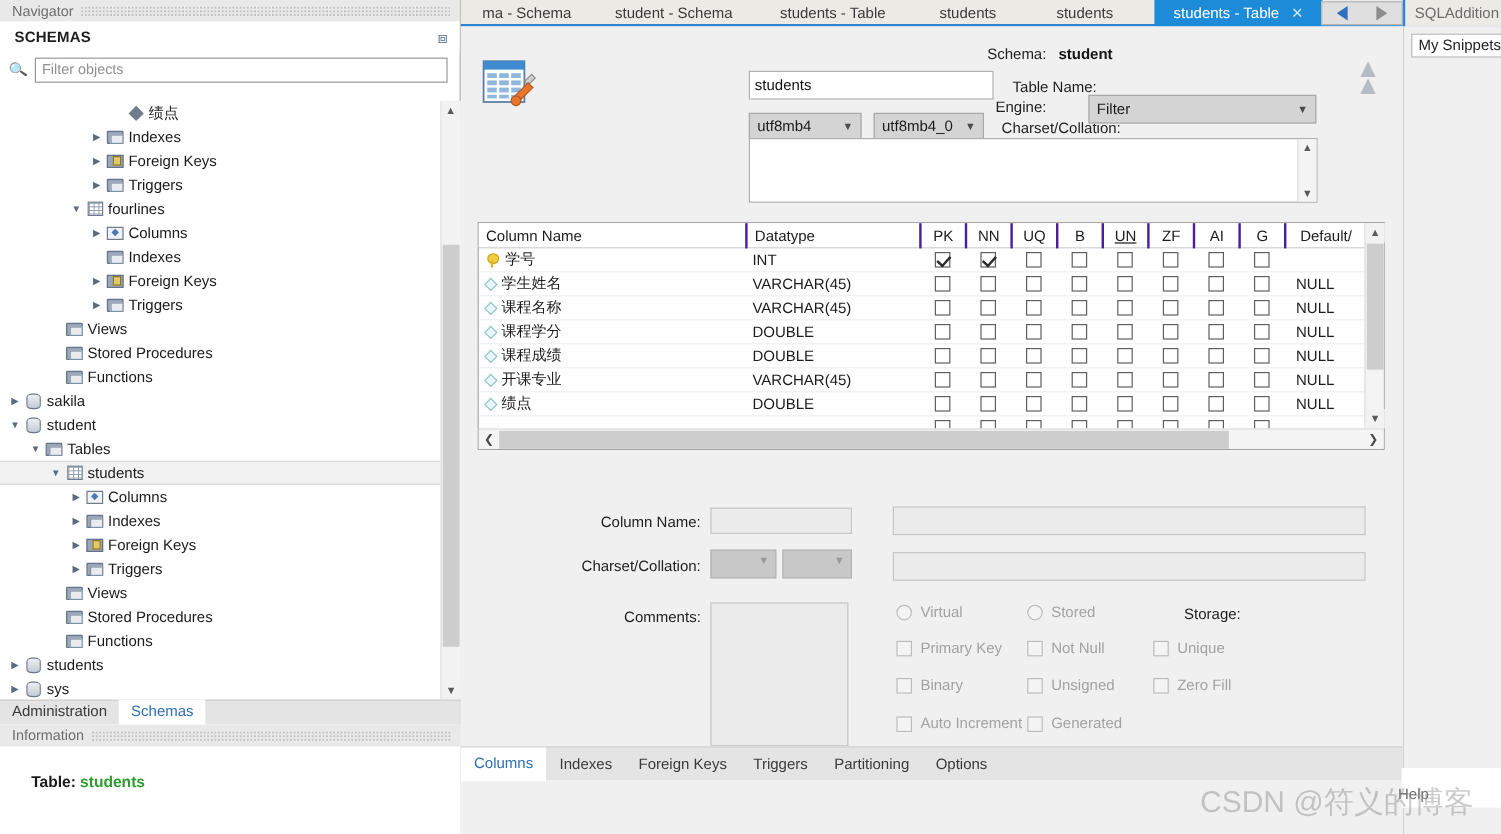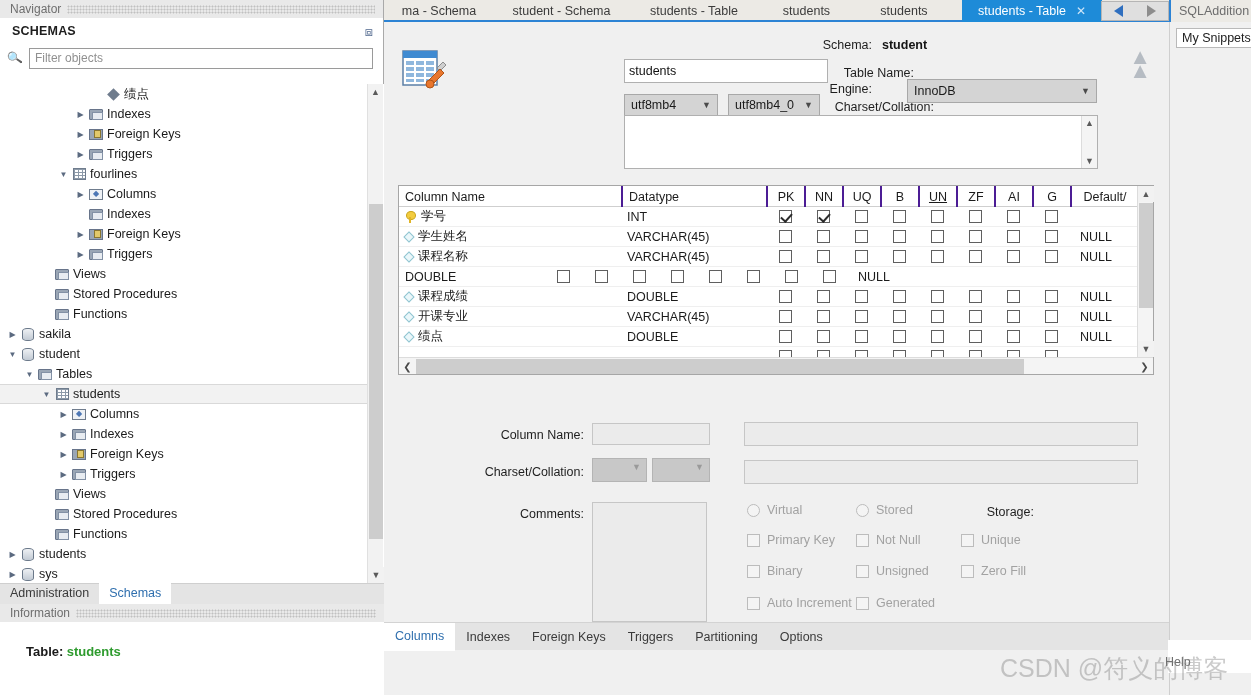--- a/index.html
+++ b/index.html
@@ -646,21 +646,21 @@
       <div class="combo" style="left:344px;top:72px;width:92px;height:22px;">
         <span>utf8mb4_0</span>
         <span class="chev">▼</span>
       </div>
 
       <span class="lbl" style="left:418px;top:16px;width:70px;">Schema:</span>
       <span class="strongval" style="left:498px;top:16px;">student</span>
 
       <span class="lbl" style="left:418px;top:60px;width:70px;">Engine:</span>
       <div class="combo" style="left:523px;top:57px;width:190px;height:24px;">
-        <span>InnoDB</span>
+        <span>Filter</span>
         <span class="chev">▼</span>
       </div>
 
       <span class="lbl" style="left:440px;top:119px;width:90px;">Comments:</span>
       <div class="comments-box" style="left:240px;top:93px;width:474px;height:54px;">
         <div class="comments-sb">
           <span>▲</span>
           <span>▼</span>
         </div>
       </div>
@@ -773,20 +773,24 @@
             </div>
             <div class="gcell center" style="flex: 0 0 38px;">
               <span class="cb"></span>
             </div>
             <div class="gcell center" style="flex: 0 0 38px;">
               <span class="cb"></span>
             </div>
             <div class="gcell null" style="flex: 0 0 68px;">NULL</div>
           </div>
           <div class="grow">
+            <div class="gcell name" style="flex: 0 0 222px;">
+              <span class="dia"></span>
+              <span>课程学分</span>
+            </div>
             <div class="gcell name" style="flex: 0 0 145px;">DOUBLE</div>
             <div class="gcell center" style="flex: 0 0 38px;">
               <span class="cb"></span>
             </div>
             <div class="gcell center" style="flex: 0 0 38px;">
               <span class="cb"></span>
             </div>
             <div class="gcell center" style="flex: 0 0 38px;">
               <span class="cb"></span>
             </div>

